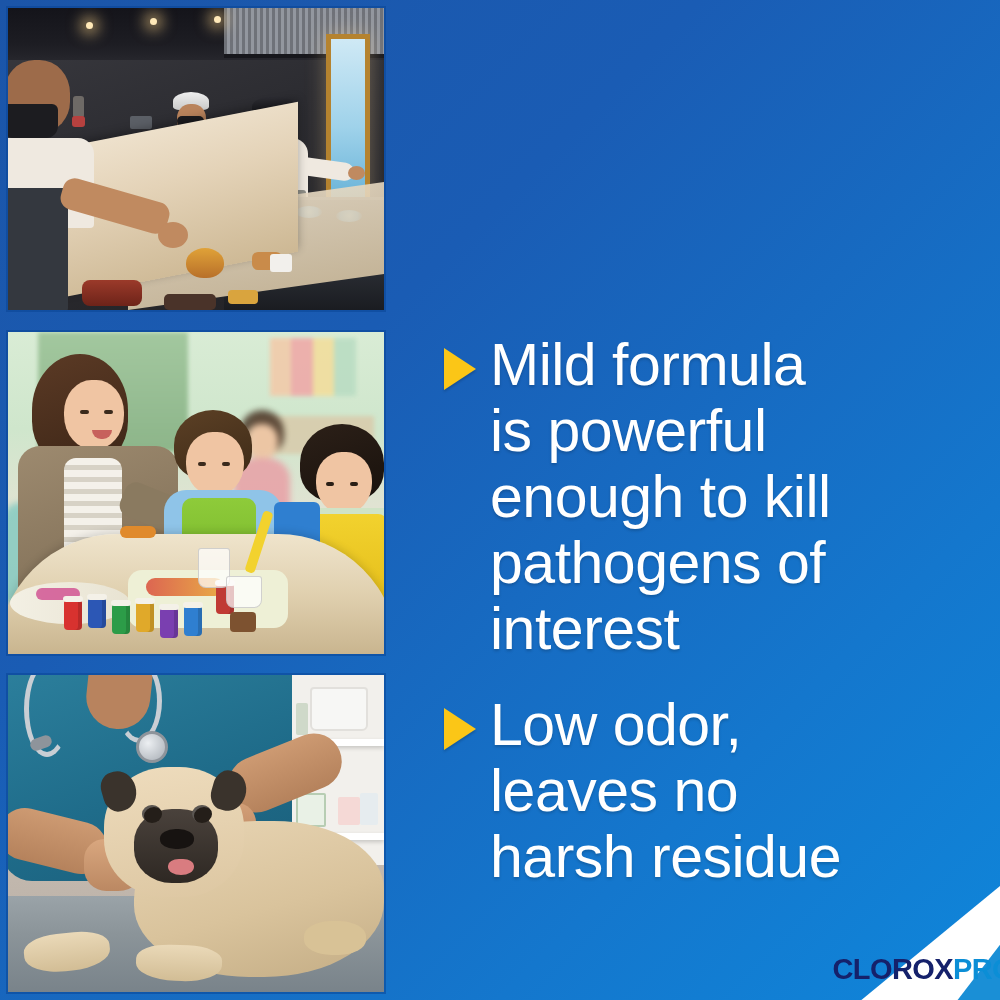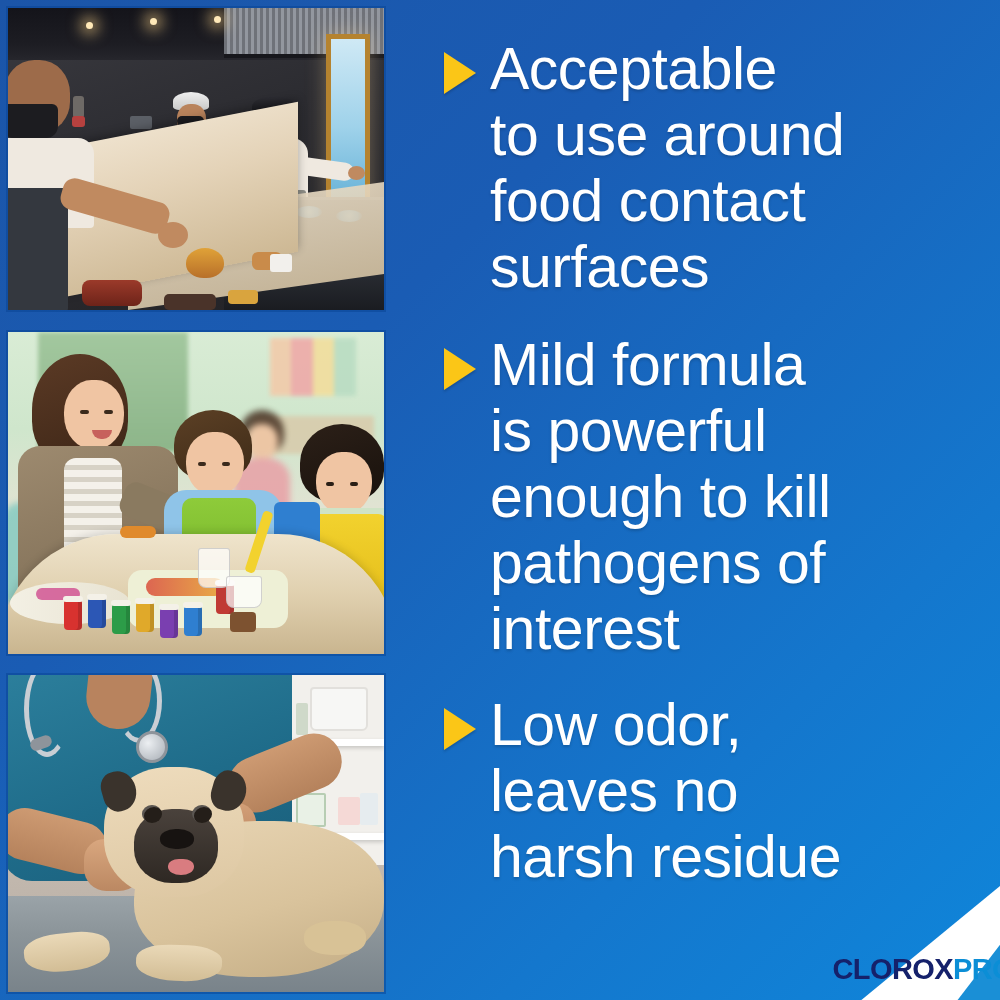--- a/index.html
+++ b/index.html
@@ -337,27 +337,20 @@
         <div class="pug-tongue" style="left:160px;top:184px;width:26px;height:16px;"></div>
         <div class="pug-paw" style="left:16px;top:258px;width:86px;height:38px;transform:rotate(-6deg);"></div>
         <div class="pug-paw" style="left:128px;top:270px;width:86px;height:36px;transform:rotate(2deg);"></div>
         <div style="position:absolute;left:296px;top:246px;width:62px;height:34px;border-radius:44%;background:#d8c296;"></div>
       </div>
     </div>
   </div>
 
   <div id="bullets">
 
-    <div class="bullet" id="bullet-0">
-      <span class="tri"></span>
-      <span class="btext">Acceptable
-to use around
-food contact
-surfaces</span>
-    </div>
 
     <div class="bullet" id="bullet-1">
       <span class="tri"></span>
       <span class="btext">Mild formula
 is powerful
 enough to kill
 pathogens of
 interest</span>
     </div>
 

